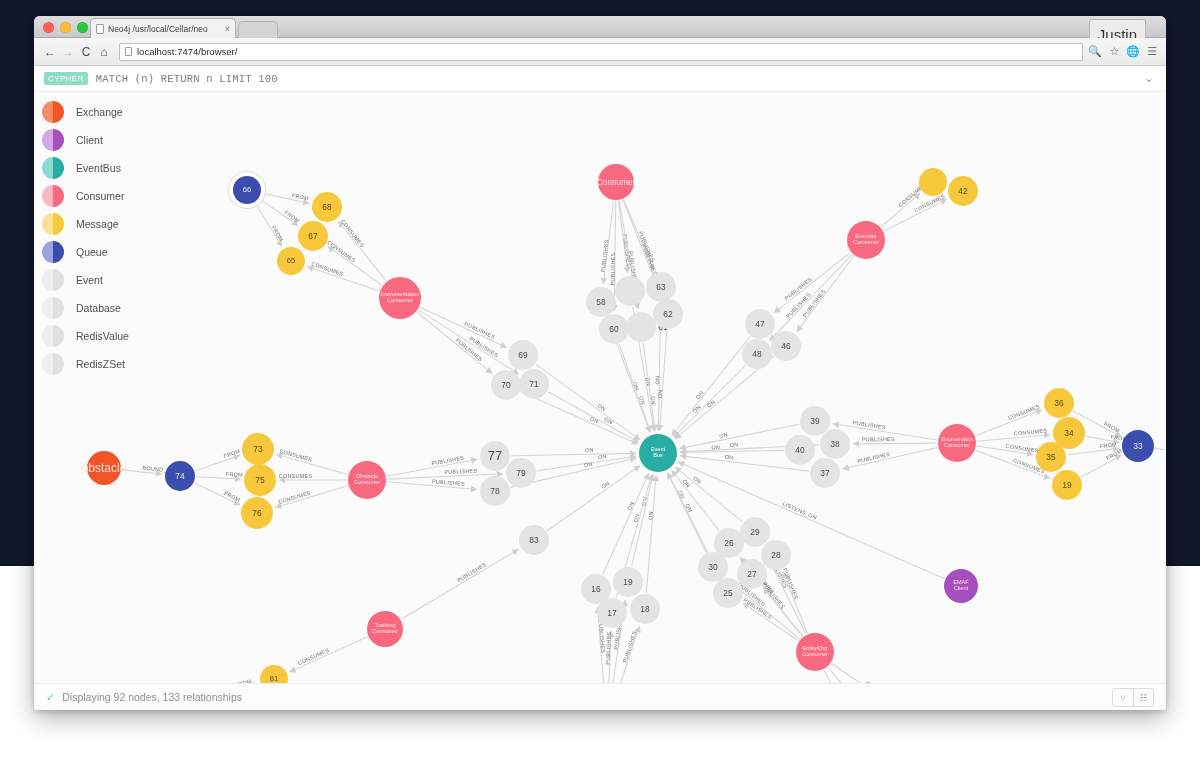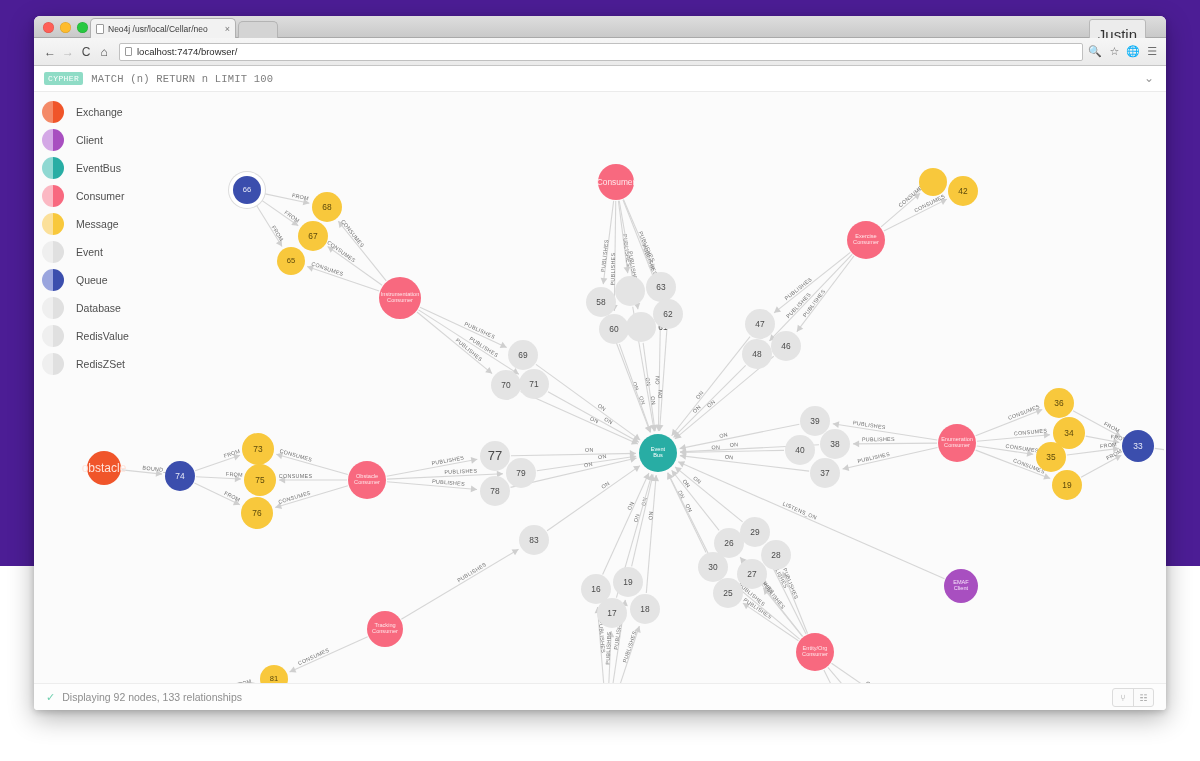--- a/index.html
+++ b/index.html
@@ -3,21 +3,21 @@
 <meta charset="utf-8">
 <style>
   * { box-sizing: border-box; }
   html, body {
     margin: 0; padding: 0;
     width: 1200px; height: 761px;
     background: #ffffff;
     font-family: "Liberation Sans", sans-serif;
     overflow: hidden;
   }
-  #root { position: relative; width: 1200px; height: 566px; background:#4c1d95; }
+  #root { position: relative; width: 1200px; height: 566px; background:#0f172a; }
 
   
   .window {
     position: absolute;
     left: 34px; top: 16px;
     width: 1132px; height: 694px;
     background: #fdfdfd;
     border-radius: 6px 6px 4px 4px;
     box-shadow: 0 8px 26px rgba(0,0,0,0.30), 0 2px 6px rgba(0,0,0,0.18);
     overflow: hidden;
@@ -106,21 +106,21 @@
     height: 26px;
     background: #ffffff;
     border-bottom: 1px solid #ebebeb;
     display: flex; align-items: center;
     padding: 0 10px;
   }
   .cypher-badge {
     background: #8fdcc6; color: #ffffff;
     font-size: 8px; letter-spacing: .4px;
     padding: 2px 4px; border-radius: 2px;
-    font-family: Liberation Mono, monospace;
+    font-family: Liberation Sans, sans-serif;
     margin-right: 8px;
   }
   .query-text {
     font-family: "Liberation Mono", monospace;
     font-size: 10.5px; color: #7d7d7d; letter-spacing: .2px;
   }
   .query-chevron {
     position: absolute; right: 12px; top: 6px;
     font-size: 12px; color: #9a9a9a; line-height: 1;
   }
@@ -886,31 +886,31 @@
             </div>
             <div class="legend-row">
               <span class="legend-swatch">
                 <span class="lh" style="background: rgb(251, 224, 154);"></span>
                 <span class="rh" style="background: rgb(248, 200, 60);"></span>
               </span>
               <span class="legend-label">Message</span>
             </div>
             <div class="legend-row">
               <span class="legend-swatch">
+                <span class="lh" style="background: rgb(154, 165, 222);"></span>
+                <span class="rh" style="background: rgb(59, 78, 173);"></span>
+              </span>
+              <span class="legend-label">Queue</span>
+            </div>
+            <div class="legend-row">
+              <span class="legend-swatch">
                 <span class="lh" style="background: rgb(239, 239, 239);"></span>
                 <span class="rh" style="background: rgb(224, 224, 224);"></span>
               </span>
               <span class="legend-label">Event</span>
-            </div>
-            <div class="legend-row">
-              <span class="legend-swatch">
-                <span class="lh" style="background: rgb(154, 165, 222);"></span>
-                <span class="rh" style="background: rgb(59, 78, 173);"></span>
-              </span>
-              <span class="legend-label">Queue</span>
             </div>
             <div class="legend-row">
               <span class="legend-swatch">
                 <span class="lh" style="background: rgb(239, 239, 239);"></span>
                 <span class="rh" style="background: rgb(224, 224, 224);"></span>
               </span>
               <span class="legend-label">Database</span>
             </div>
             <div class="legend-row">
               <span class="legend-swatch">

